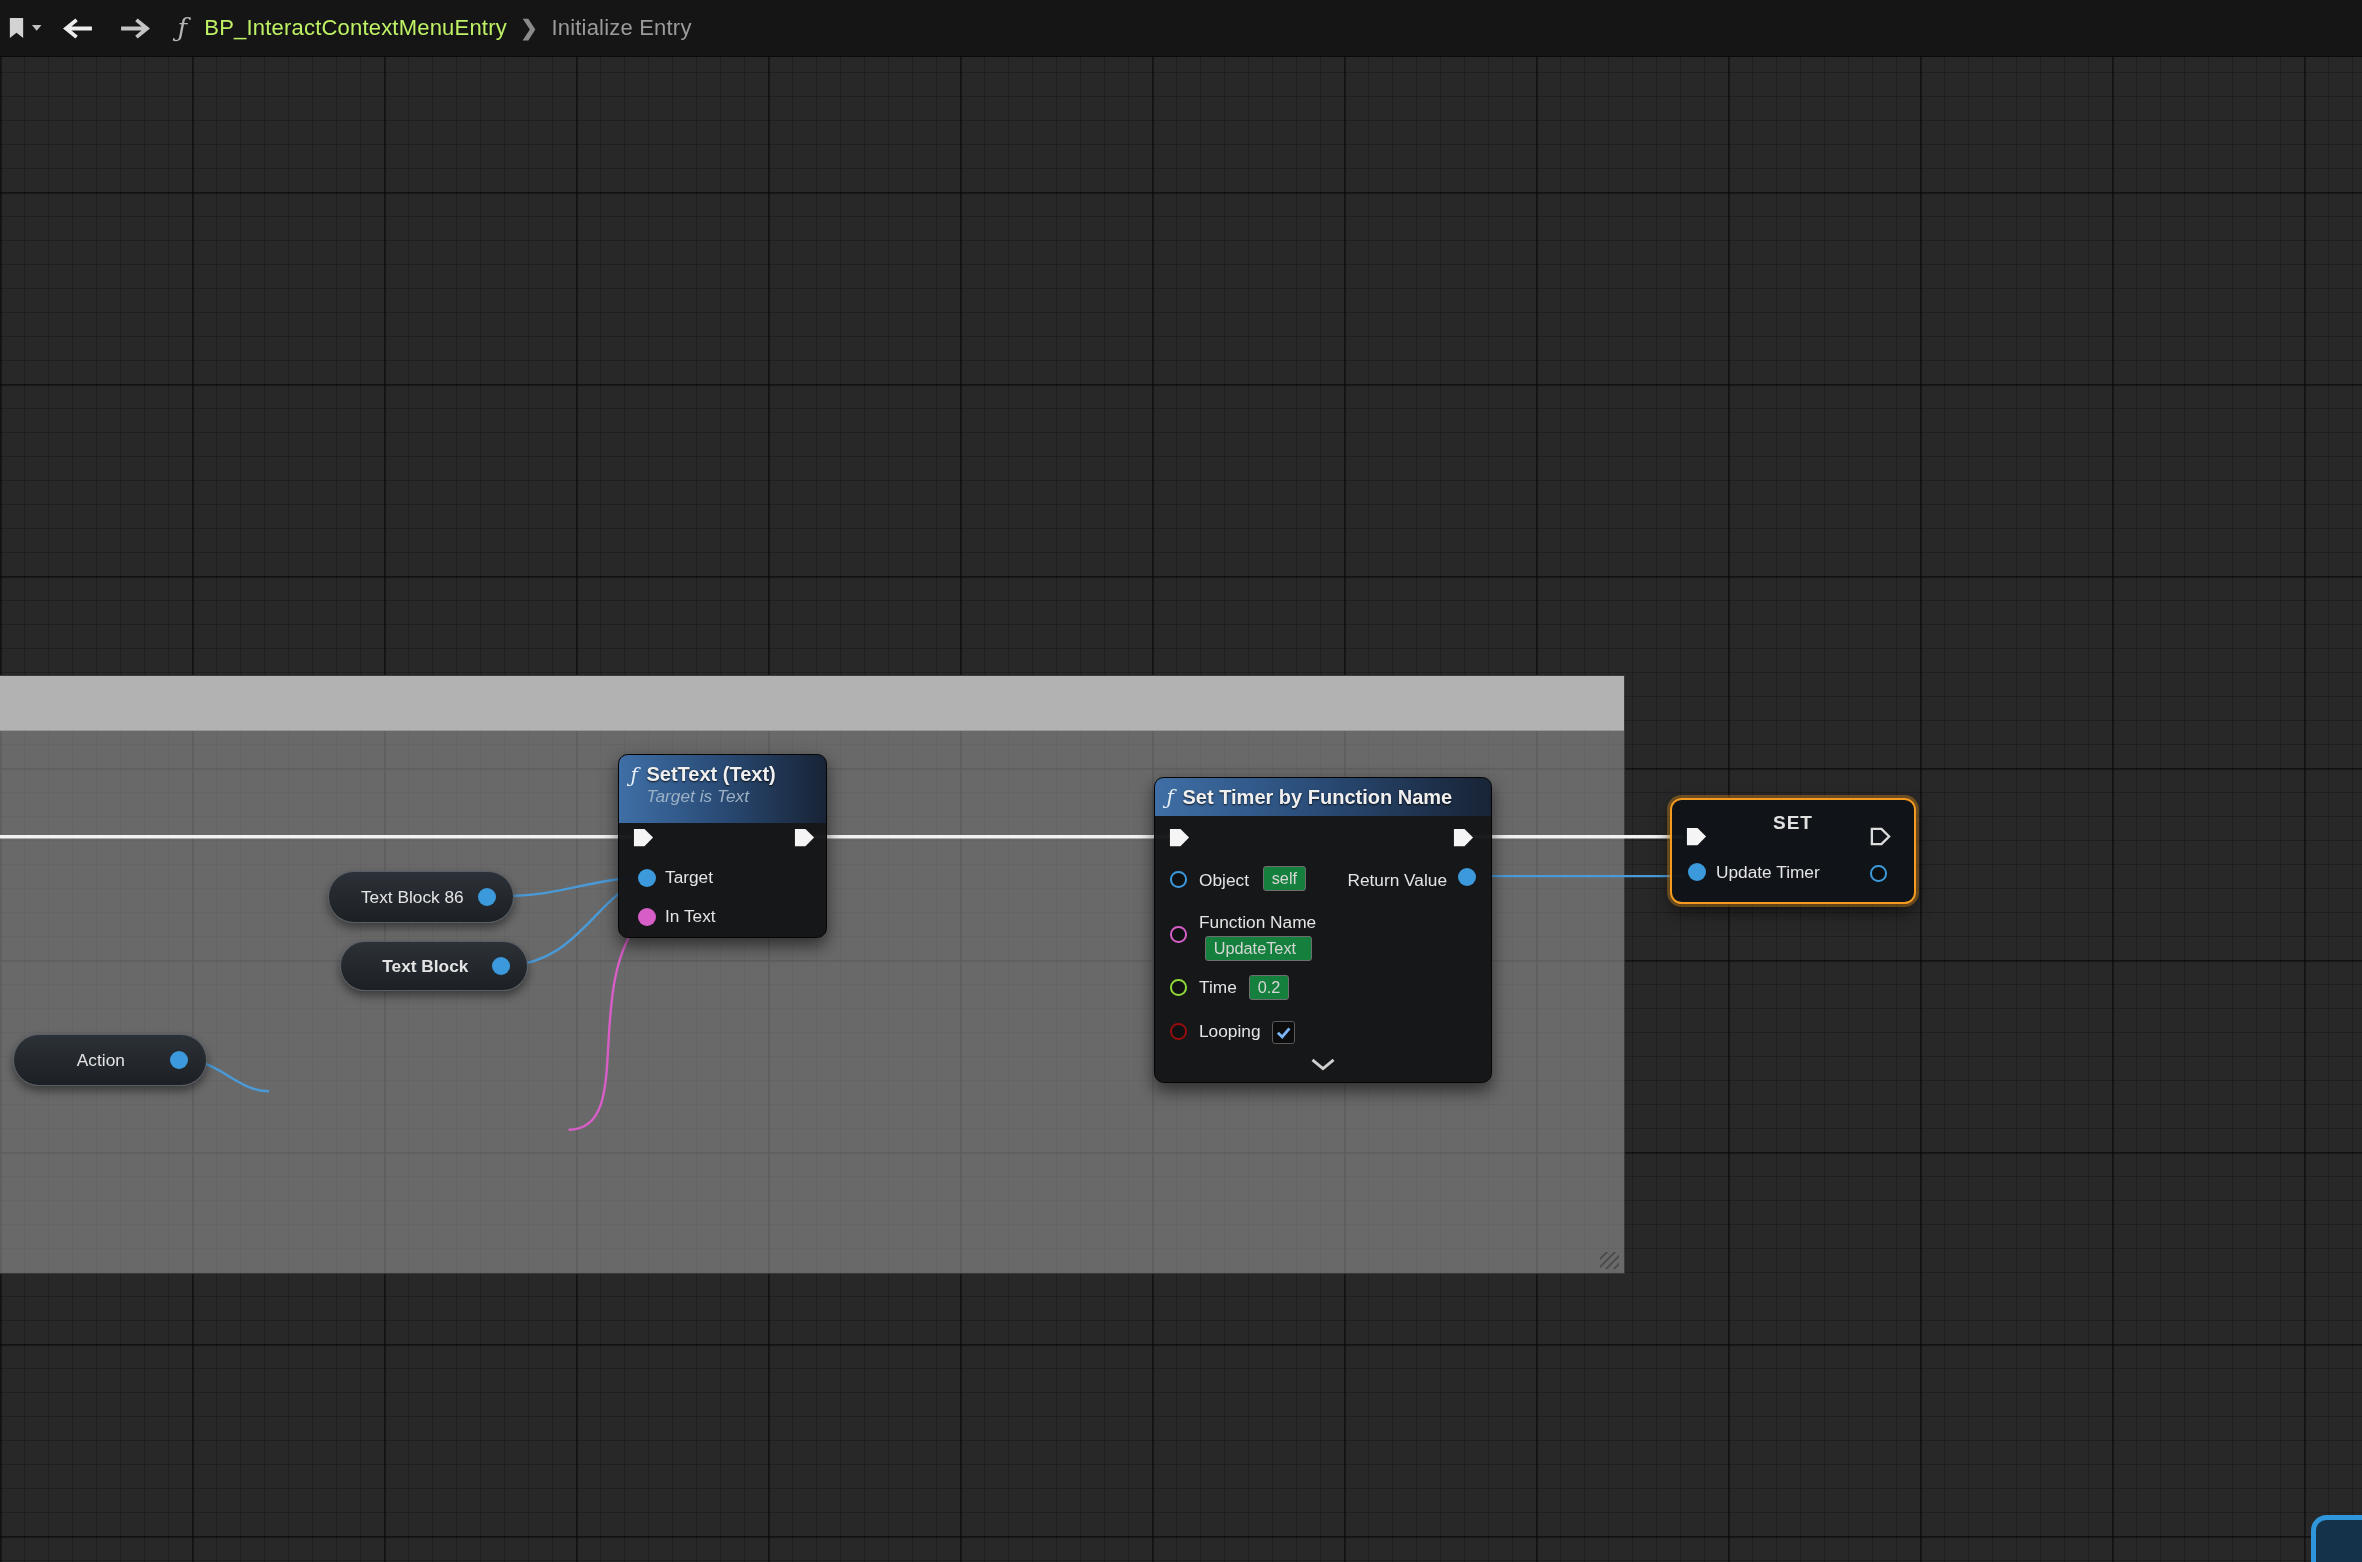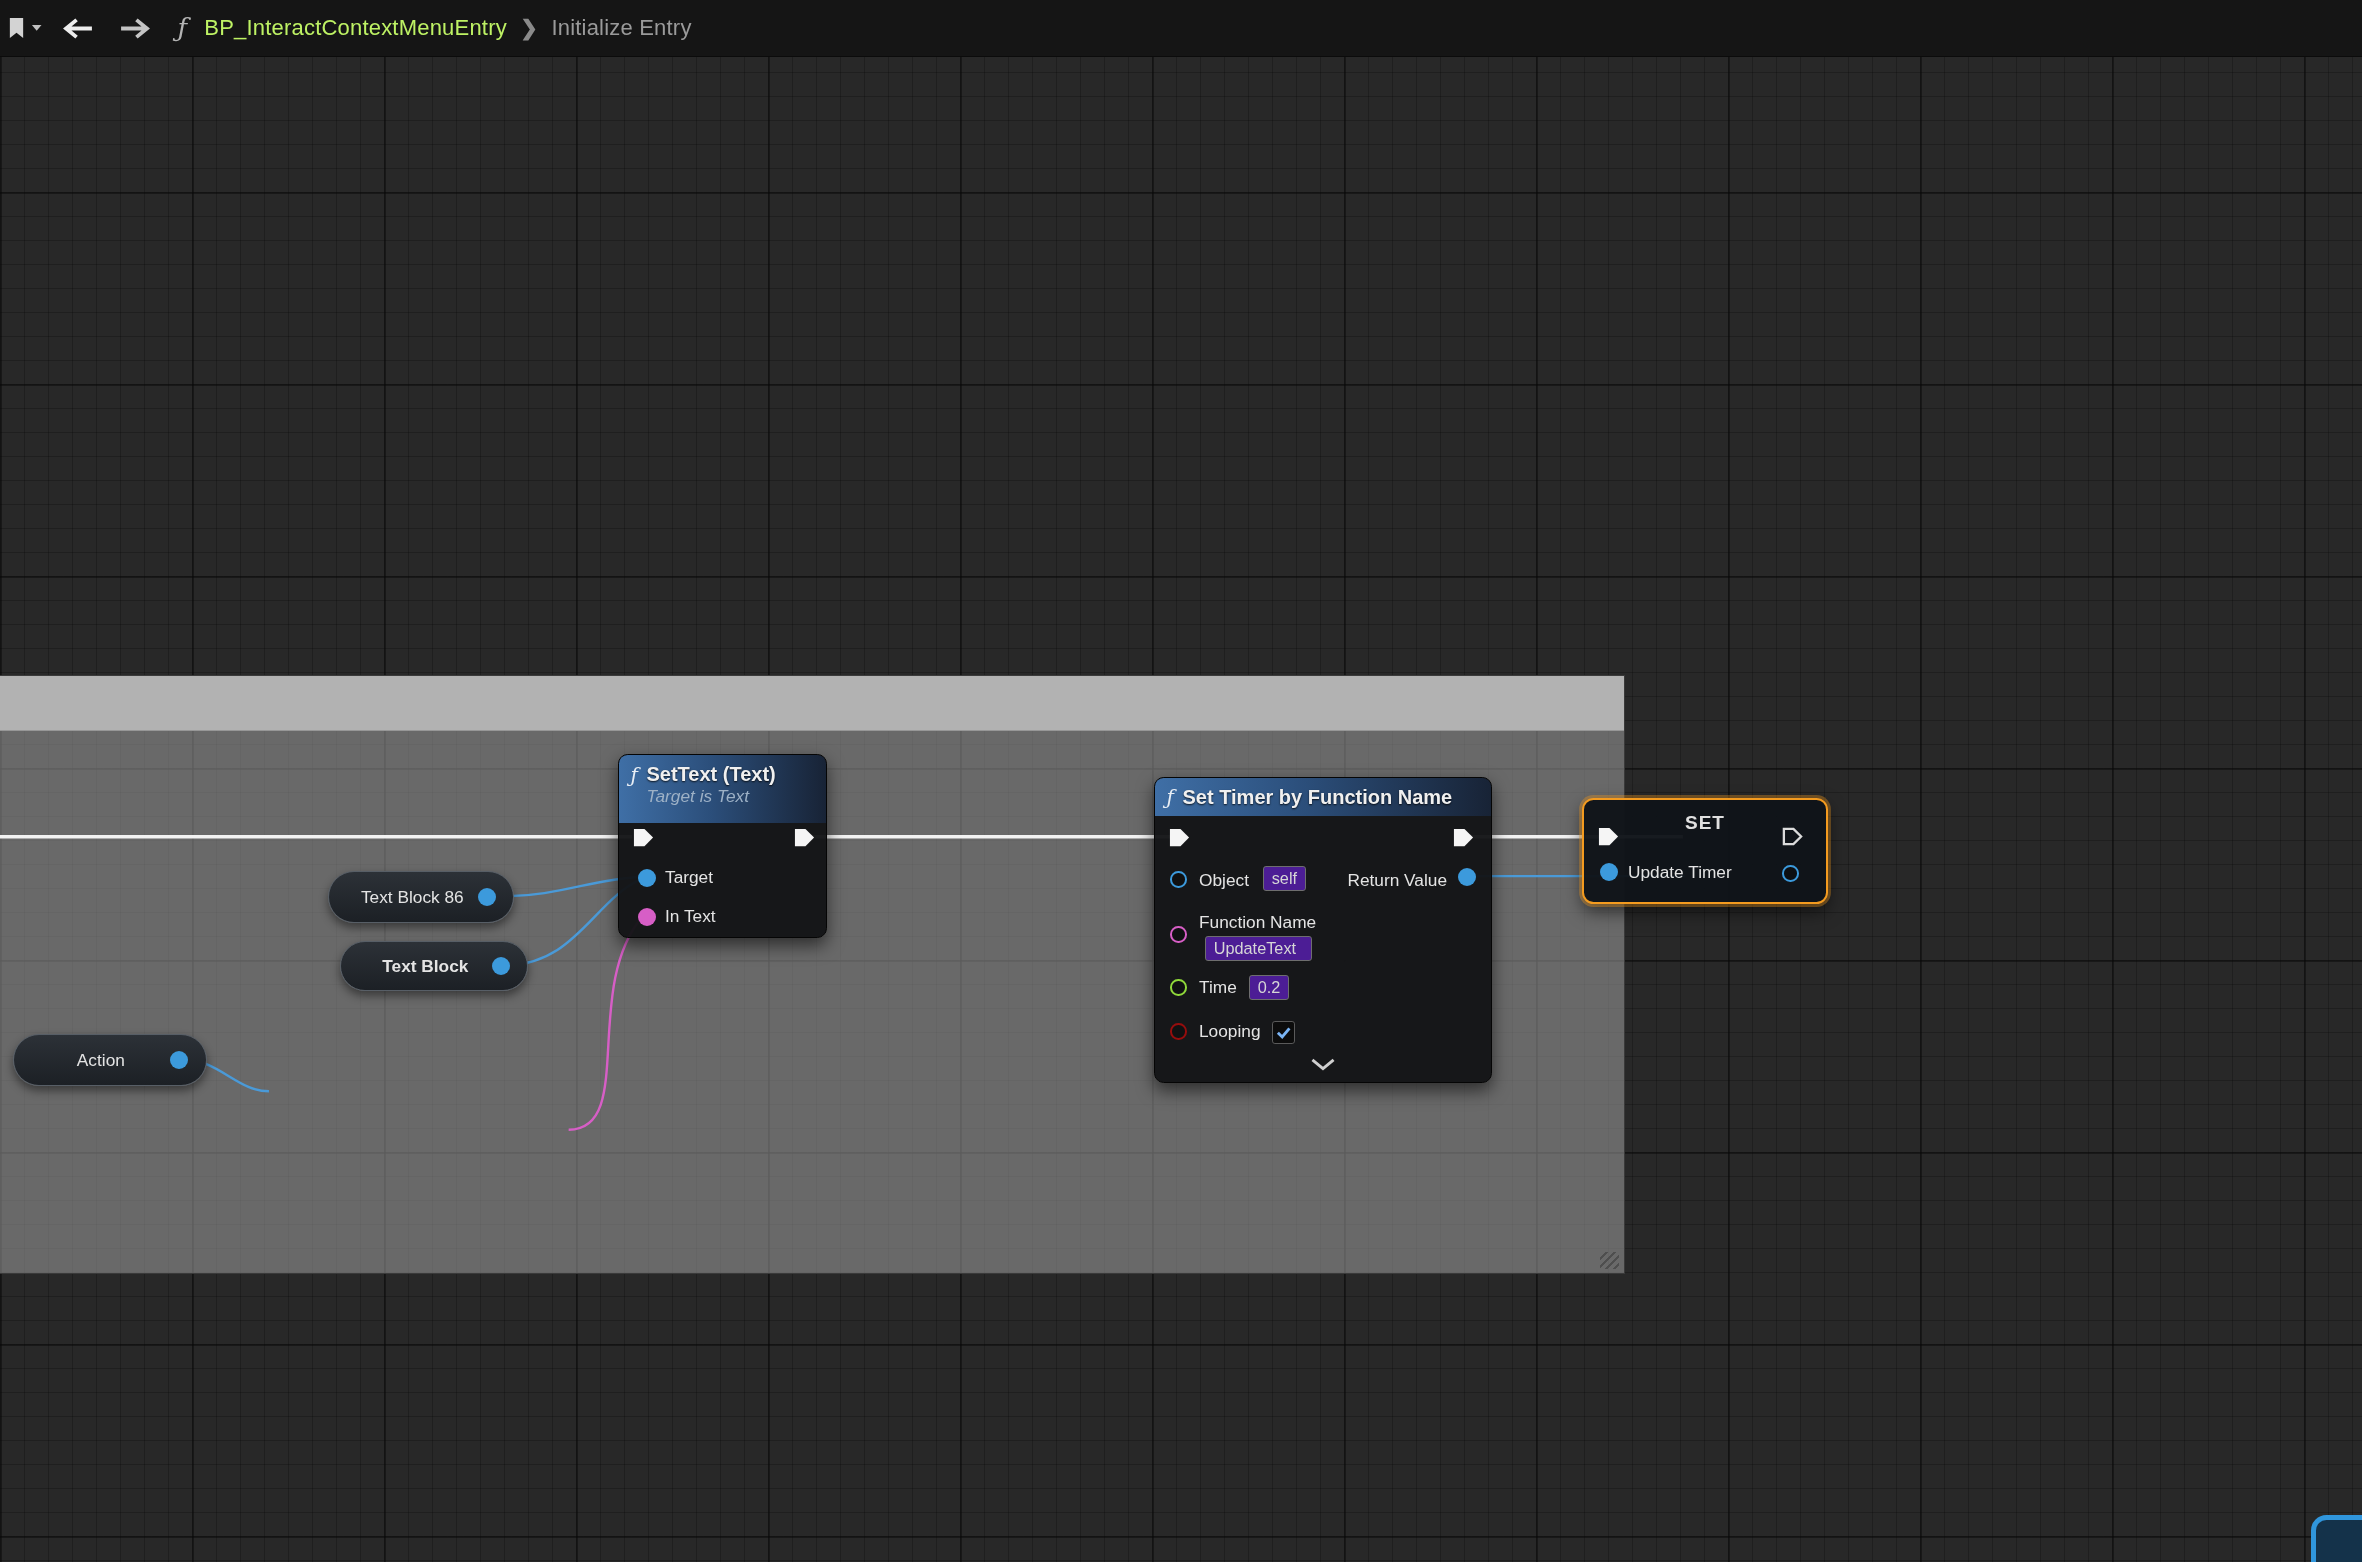--- a/index.html
+++ b/index.html
@@ -39,21 +39,21 @@
   .hdr-blue{background:linear-gradient(to right,#3f6fa6 0%,#2b4e7a 45%,rgba(24,36,56,0.92) 100%);}
   .hdr-break{background:linear-gradient(to right,#355f91 0%,#234独3 0%,#22436b 45%,rgba(18,30,48,0.92) 100%);}
   .node-title{color:#f0f0f0;font-weight:bold;font-size:20px;text-shadow:0 1px 1.9px rgba(0,0,0,0.8);white-space:nowrap;}
   .node-subtitle{color:#9db1c6;font-style:italic;font-size:17.3px;}
   .hdr-fn{font-family:"DejaVu Serif",serif;font-style:italic;color:#e8eef5;font-size:20px;}
   .plabel{position:absolute;color:#e4e4e4;font-size:17.3px;white-space:nowrap;}
   .cpin{position:absolute;border-radius:50%;cursor:crosshair;}
   .cpin.solid{width:18px;height:18px;background:var(--c);}
   .cpin.ring{width:12.5px;height:12.5px;border:2.9px solid var(--c);background:rgba(0,0,0,0.25);}
   .epin{position:absolute;cursor:crosshair;}
-  .field{position:absolute;background:#4c1d95;border:1px solid #6e6e6e;border-radius:2.9px;
+  .field{position:absolute;background:#15803d;border:1px solid #6e6e6e;border-radius:2.9px;
     color:#d6d6d6;font-size:16.3px;padding:1.9px 7.7px;white-space:nowrap;cursor:text;}
   .pill{position:absolute;background:linear-gradient(#2c3137,#1c2025);border:1px solid #575e66;
     border-radius:26px;z-index:3;box-shadow:0 4.8px 9.6px rgba(0,0,0,0.45);
     display:flex;align-items:center;justify-content:center;}
   .pill .plabel{position:static;margin-right:17.3px;}
   .pill .cpin{position:absolute;right:17.3px;top:50%;margin-top:-9px;}
   .checkbox{position:absolute;width:21px;height:21px;background:#0c0c0c;border:1px solid #5a5a5a;
     border-radius:2.9px;cursor:pointer;display:flex;align-items:center;justify-content:center;}
   .expand{position:absolute;left:50%;transform:translateX(-50%);cursor:pointer;}
   
@@ -169,21 +169,21 @@
           <path d="M4 12 l6 6 10-12" stroke="#7ab4f5" stroke-width="4" fill="none"></path>
         </svg>
     </span>
     <span class="expand" style="bottom:5.8px">
       <svg width="29" height="15.4" viewBox="0 0 30 16">
           <path d="M4 3 L15 12 L26 3" stroke="#cfcfcf" stroke-width="3" fill="none"></path>
         </svg>
     </span>
   </div>
 
-  <div class="set-node" style="left:1582px;top:798px;width:246px;height:106px;">
+  <div class="set-node" style="left:1670px;top:798px;width:246px;height:106px;">
     <div class="set-title">SET</div>
     <span class="epin" style="left:11.5px;top:25px;position:absolute">
       <svg width="25" height="23" viewBox="0 0 26 24">
           <path d="M3 3 h11 l9 9 -9 9 H3 z" fill="#f5f5f5"></path>
         </svg>
     </span>
     <span class="epin" style="left:196px;top:25px;position:absolute">
       <svg width="25" height="23" viewBox="0 0 26 24">
           <path d="M4 4 h10 l8 8 -8 8 H4 z" fill="none" stroke="#dcdcdc" stroke-width="2.4"></path>
         </svg>

